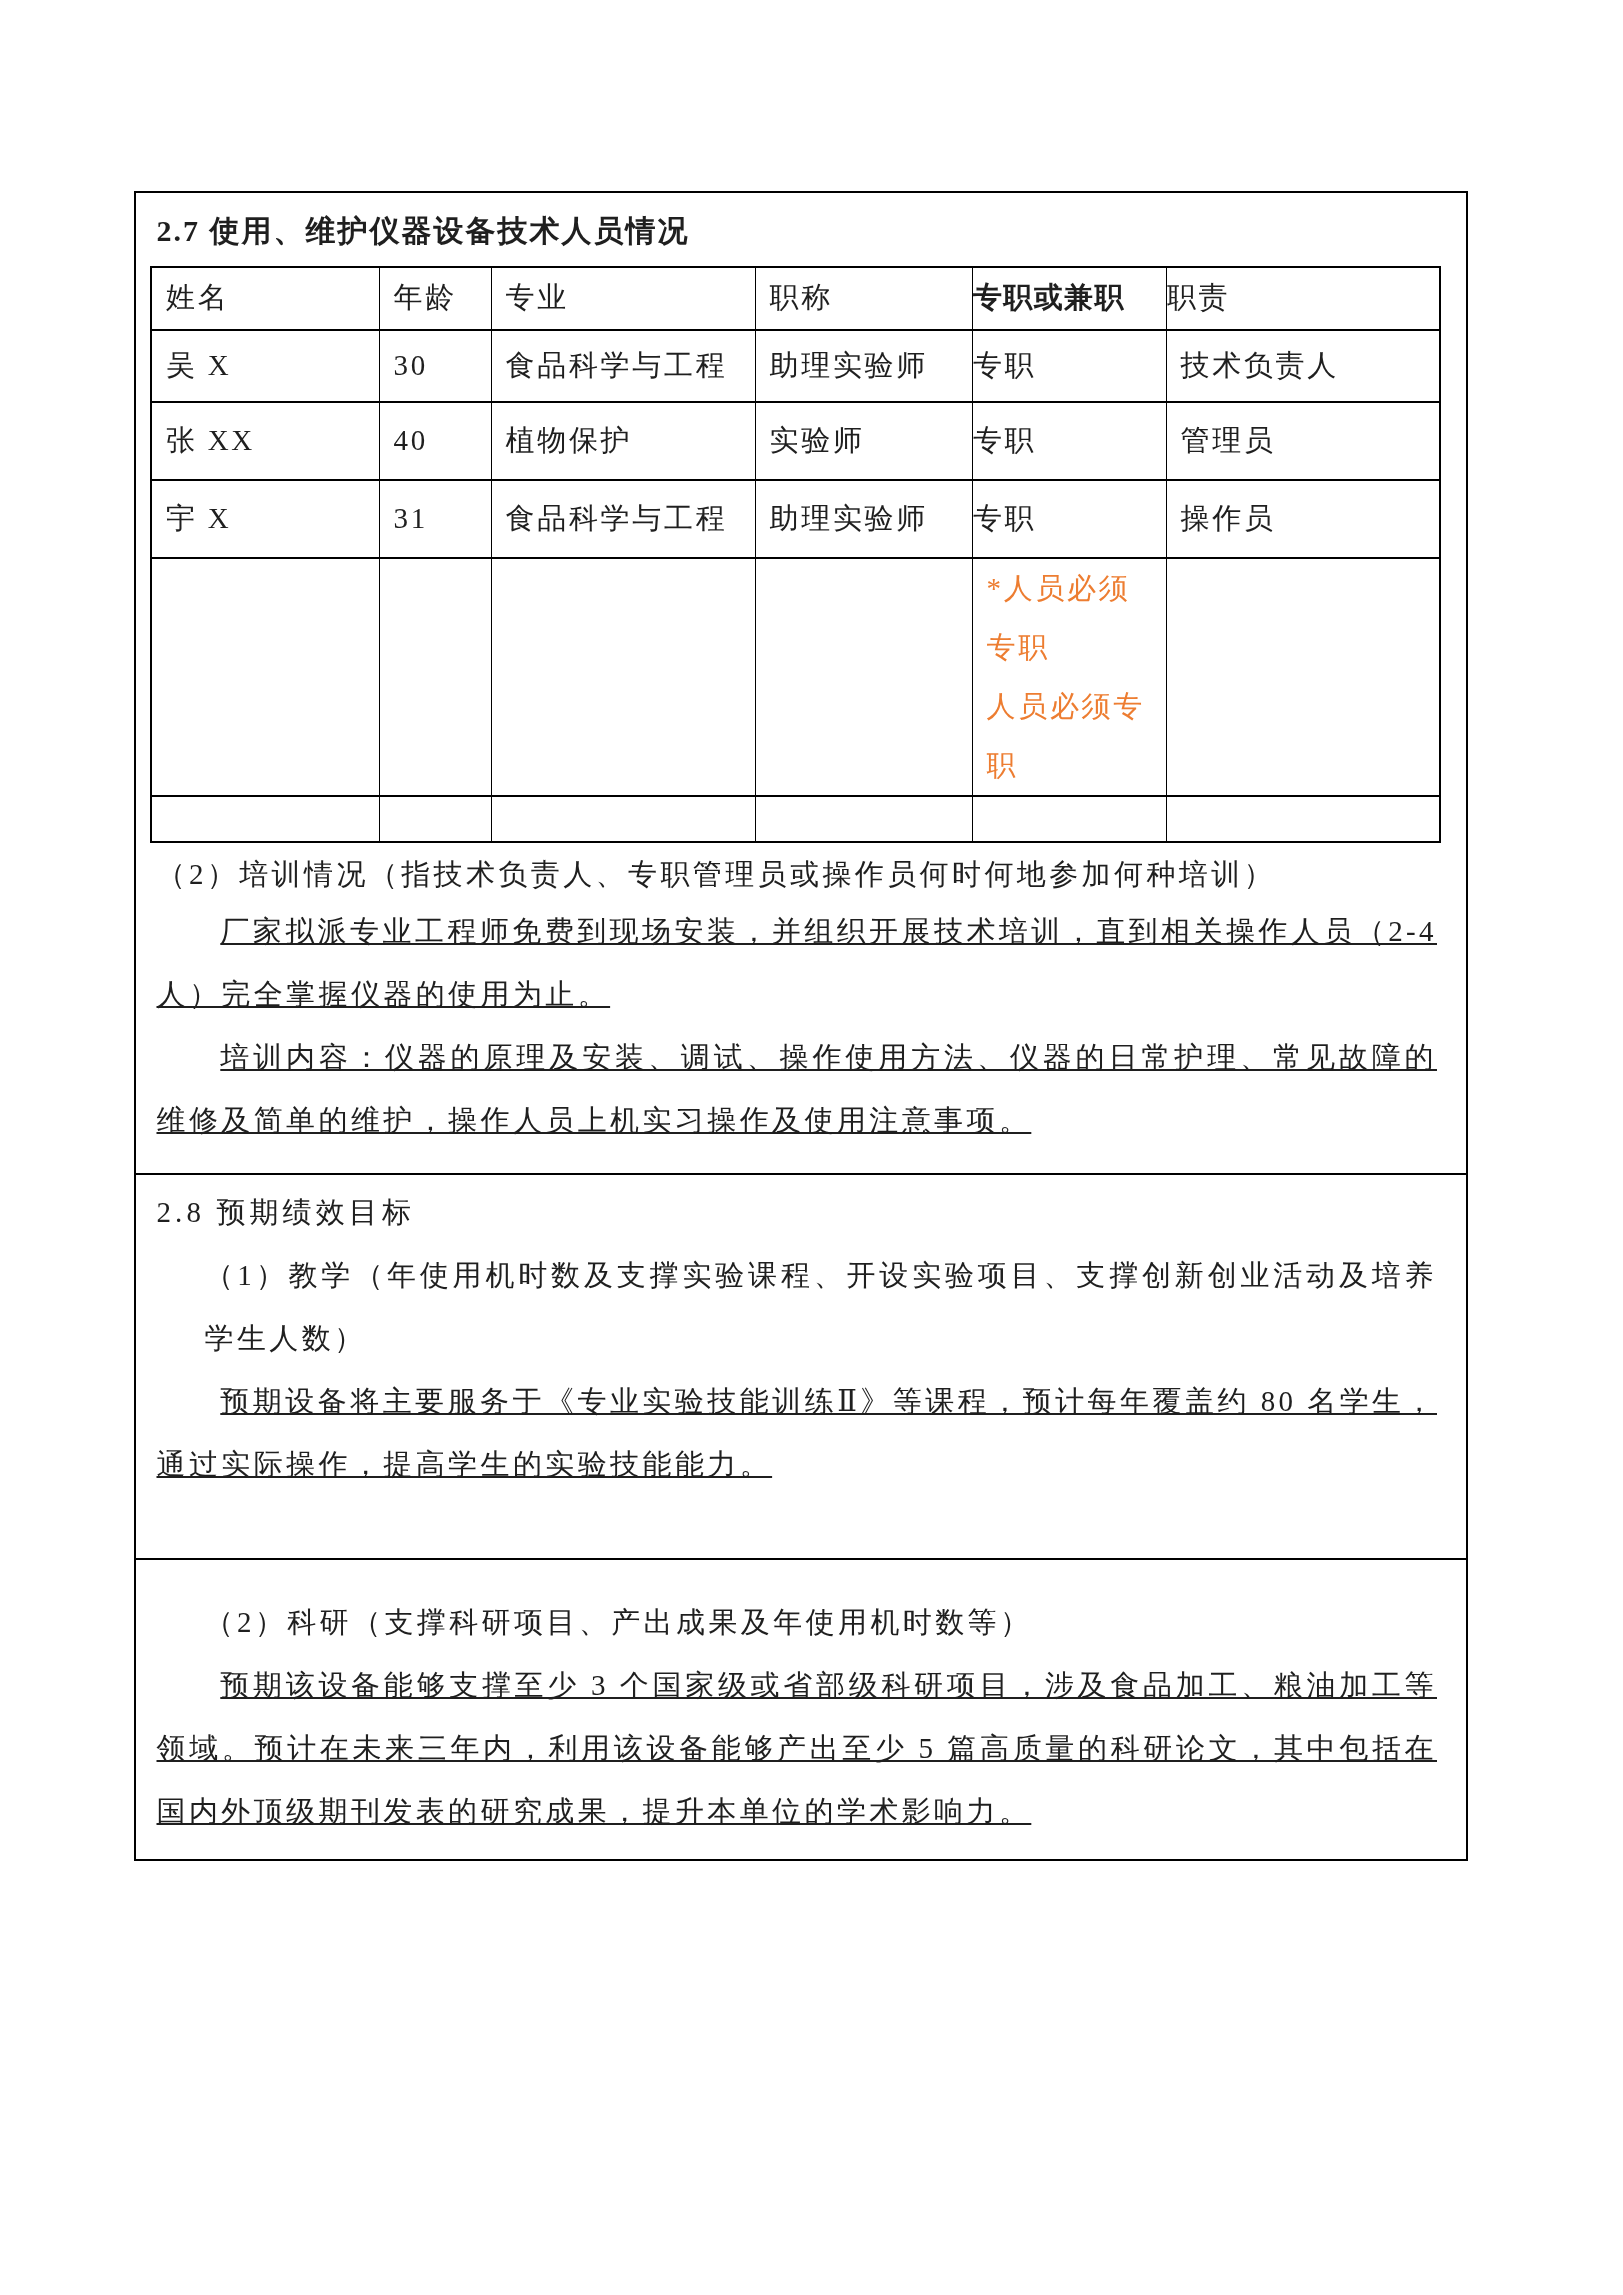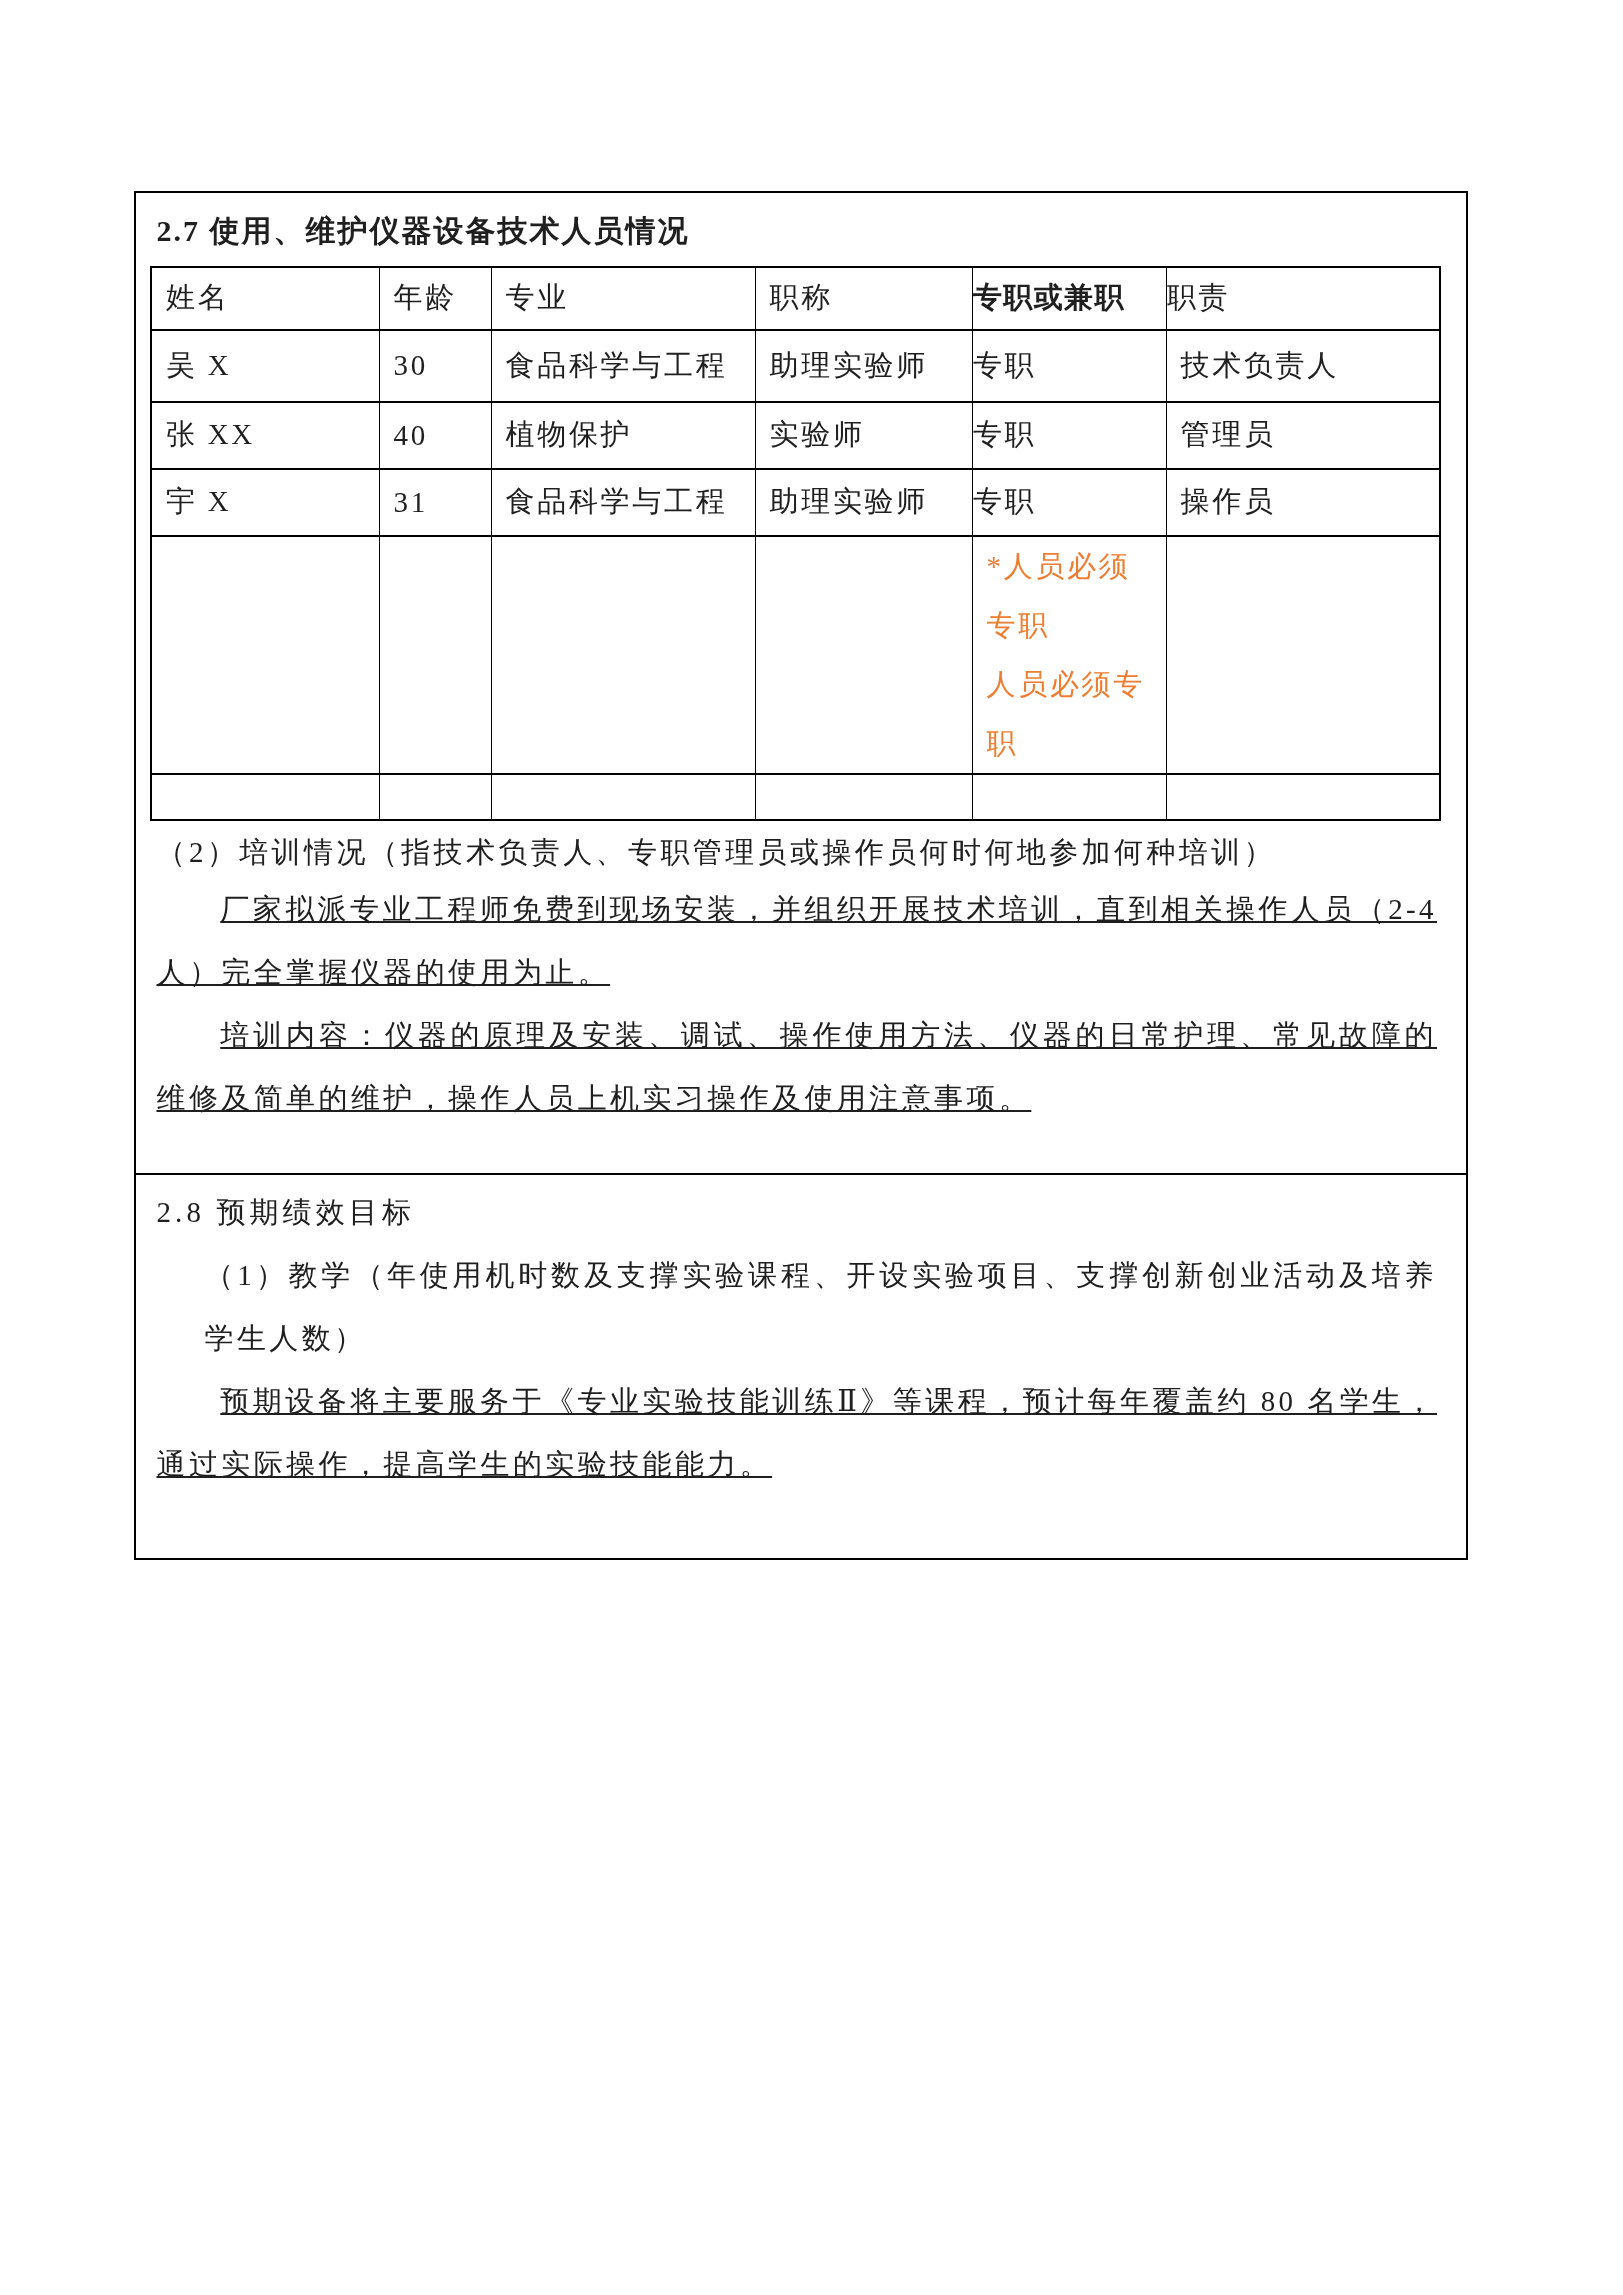--- a/index.html
+++ b/index.html
@@ -56,21 +56,21 @@
     font-size:29px;font-weight:normal;
     padding:0 4.1px 0 13.6px;
     text-align:left;vertical-align:middle;
     letter-spacing:2.7px;
     overflow:hidden;
   }
   .ptable .c-center{text-align:left;padding-left:0;}
   .ptable .c-bold{font-weight:bold;letter-spacing:1.4px;}
   tr.row-hdr{height:63px;}
   tr.row-1{height:72px;}
-  tr.row-2,tr.row-3{height:67px;margin-left:44px;}
+  tr.row-2,tr.row-3{height:78px;margin-left:44px;}
   tr.row-note{height:122px;}
   tr.row-last{height:46px;}
   .note-cell{
     color:var(--accent);
     font-size:26px;line-height:59px;
     padding-left:9.5px;letter-spacing:1.4px;
     text-align:left;
   }
 </style>
 </head>
@@ -150,16 +150,20 @@
       <p class="para">厂家拟派专业工程师免费到现场安装，并组织开展技术培训，直到相关操作人员（2-4人）完全掌握仪器的使用为止。</p>
       <p class="para">培训内容：仪器的原理及安装、调试、操作使用方法、仪器的日常护理、常见故障的维修及简单的维护，操作人员上机实习操作及使用注意事项。</p>
     </div>
 
     <div class="box box2">
       <div class="sec-title regular">2.8 预期绩效目标</div>
       <div class="sub-label wide">（1）教学（年使用机时数及支撑实验课程、开设实验项目、支撑创新创业活动及培养学生人数）</div>
       <p class="para">预期设备将主要服务于《专业实验技能训练Ⅱ》等课程，预计每年覆盖约 80 名学生，通过实际操作，提高学生的实验技能能力。</p>
     </div>
 
+    <div class="box box3">
+      <div class="sub-label wide" style="margin-top:0;">（2）科研（支撑科研项目、产出成果及年使用机时数等）</div>
+      <p class="para">预期该设备能够支撑至少 3 个国家级或省部级科研项目，涉及食品加工、粮油加工等领域。预计在未来三年内，利用该设备能够产出至少 5 篇高质量的科研论文，其中包括在国内外顶级期刊发表的研究成果，提升本单位的学术影响力。</p>
+    </div>
 
   </div>
 </div>
 
 
 </body></html>

